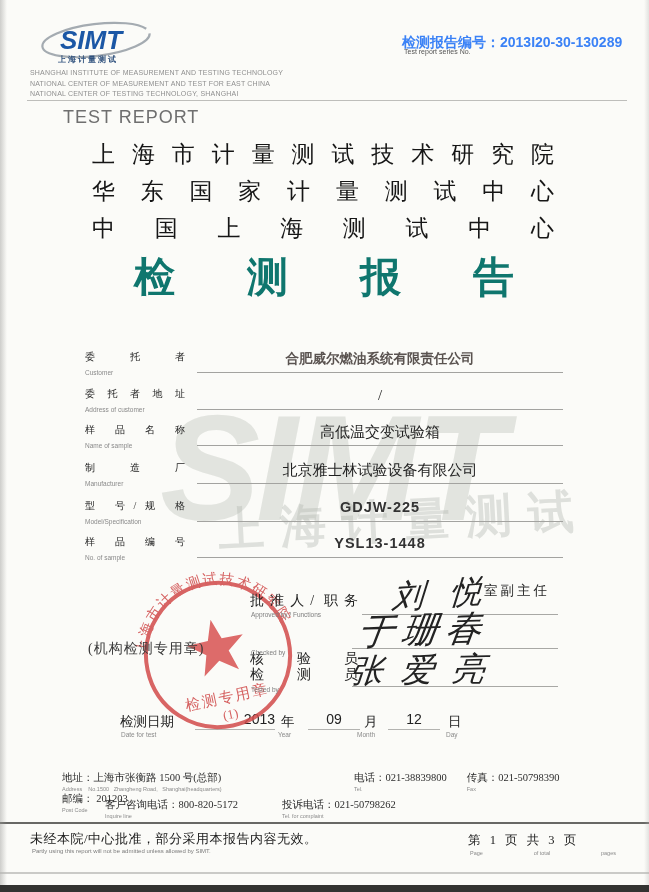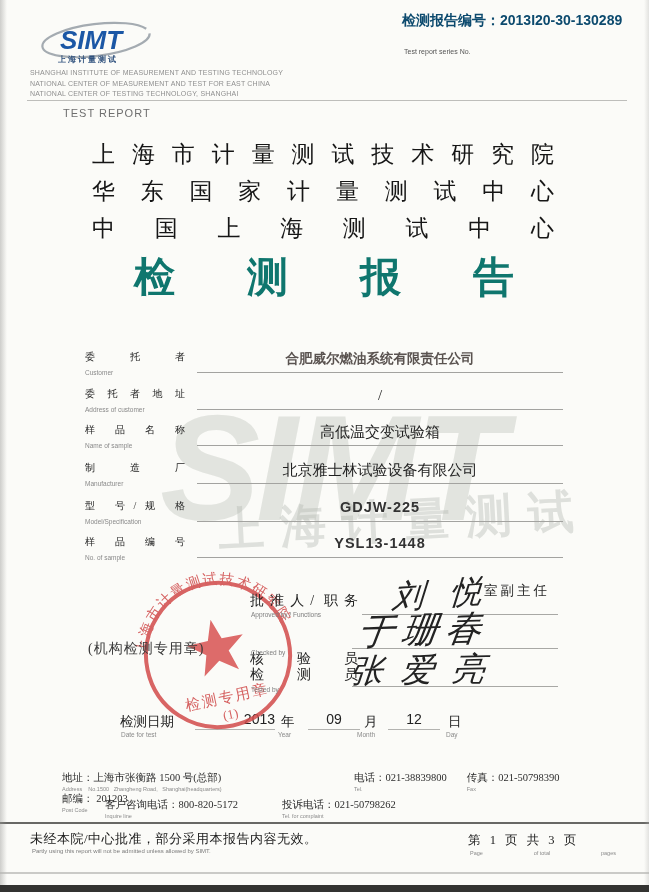--- a/index.html
+++ b/index.html
@@ -10,22 +10,22 @@
   }
   .abs{position:absolute;}
   .eng{font-family:"Liberation Sans","DejaVu Sans",sans-serif;}
 
   
   .logo-wrap{left:34px;top:18px;width:130px;height:52px;}
   .logo-svg{position:absolute;left:0;top:0;}
   .logo-sub{position:absolute;left:24px;top:36px;font-size:8px;color:#2f517d;letter-spacing:2px;font-weight:bold;}
   .head-lines{left:30px;top:68px;font-size:7px;line-height:10.5px;color:#8f8f8f;letter-spacing:.2px;}
   .head-divider{left:27px;top:100px;width:600px;border-top:1.5px solid #b3b3b0;opacity:.85;}
-  .test-report{left:63px;top:107px;font-size:11px;color:#6f6f6f;letter-spacing:1px;}
-  .report-no{left:402px;top:12px;font-size:14px;font-weight:600;color:#0c4a6e;white-space:nowrap;}
+  .test-report{left:63px;top:107px;font-size:18px;color:#6f6f6f;letter-spacing:1px;}
+  .report-no{left:402px;top:34px;font-size:14px;font-weight:600;color:#3b82f6;white-space:nowrap;}
   .report-no-sub{left:404px;top:48px;font-size:7px;color:#555;}
 
   
   .inst{left:92px;top:136px;width:462px;}
   .inst div{font-size:23px;line-height:37px;text-align:justify;text-align-last:justify;color:#161616;}
 
   
   .big-title{left:134px;top:250px;width:380px;font-size:41px;font-weight:bold;
     text-align:justify;text-align-last:justify;color:#0f766e;}
 

